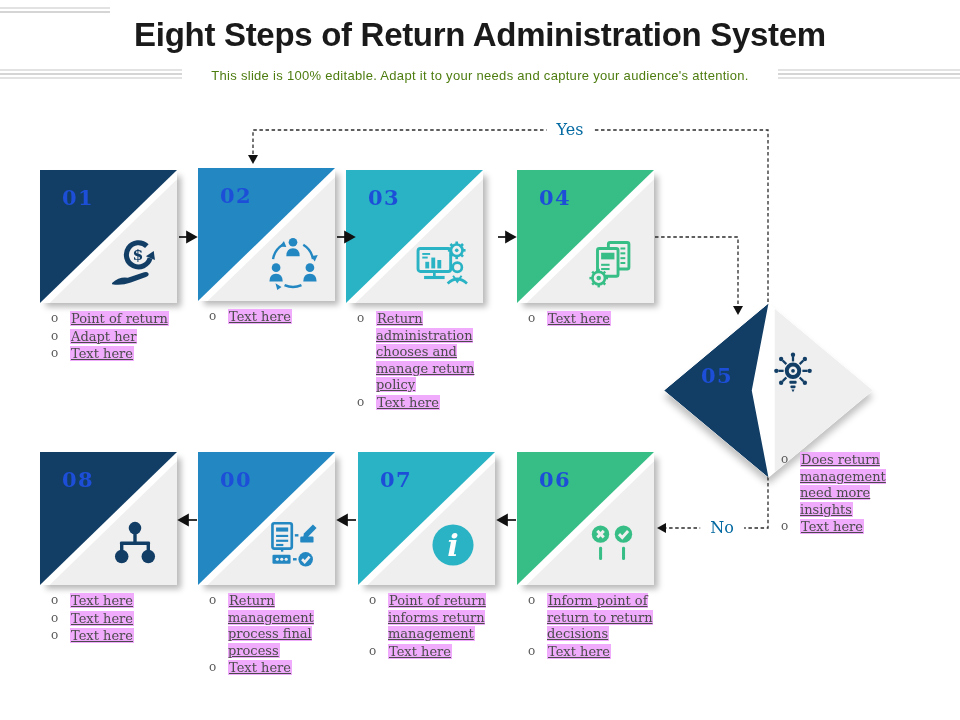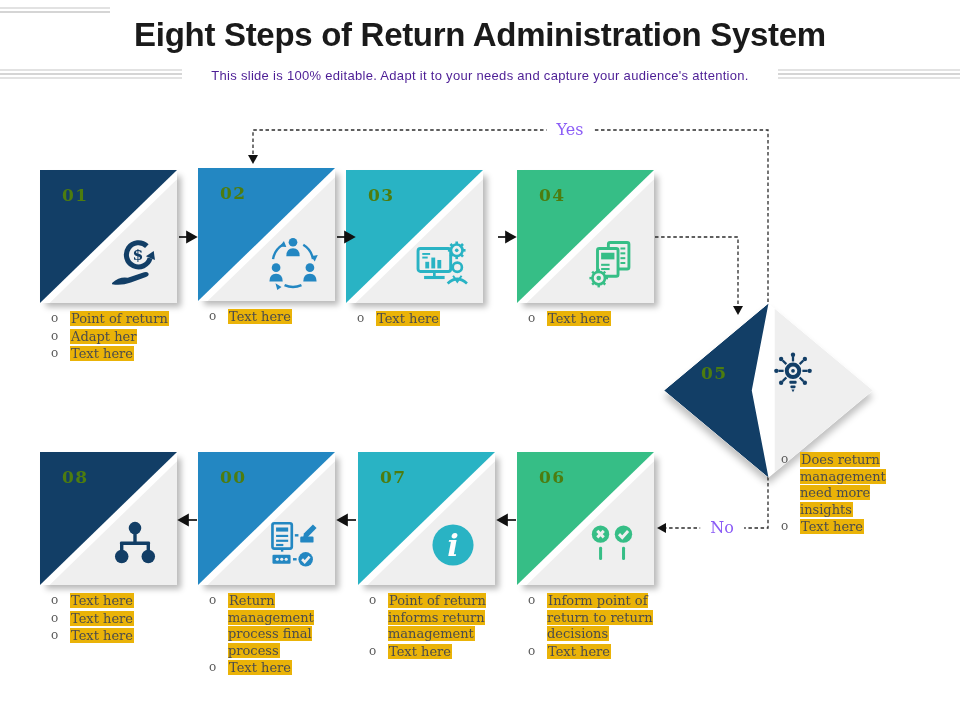--- a/index.html
+++ b/index.html
@@ -8,56 +8,56 @@
     position:relative; width:960px; height:720px; background:#ffffff;
     font-family:"Liberation Sans", sans-serif; overflow:hidden;
   }
   
   .title {
     position:absolute; top:16px; left:0; width:100%; text-align:center;
     font-size:33px; font-weight:700; color:#1a1a1a; letter-spacing:-0.3px;
   }
   .subtitle {
     position:absolute; top:68px; left:0; width:100%; text-align:center;
-    font-size:13px; color:#4c1d95; letter-spacing:0.3px;
+    font-size:13px; color:#4d7c0f; letter-spacing:0.3px;
   }
   .stripe { position:absolute; height:2px; background:#e2e2e2; }
   .stripe.dark { background:#d5d5d5; }
   
   .step { position:absolute; width:137px; }
   .sq {
     position:relative; width:137px; height:133px; background:#ffffff;
     box-shadow:5px 5px 6px -1px rgba(0,0,0,0.28);
   }
   .gray-tri {
     position:absolute; inset:0; background:#efefef;
     clip-path:polygon(100% 7%, 100% 100%, 7% 100%);
   }
   .tri {
     position:absolute; inset:0; background:var(--c);
     clip-path:polygon(0 0, 100% 0, 0 100%);
   }
   .num {
-    position:absolute; top:15px; left:22px; color:#4d7c0f;
-    font-family:"DejaVu Serif", serif; font-weight:bold; font-size:17px;
+    position:absolute; top:15px; left:22px; color:#1d4ed8;
+    font-family:"DejaVu Serif", serif; font-weight:bold; font-size:21px;
     letter-spacing:1.5px; z-index:3;
   }
   .icon { position:absolute; z-index:2; color:var(--c); }
   .sq .icon { right:13px; bottom:11px; width:58px; height:58px; }
   .icon svg { width:100%; height:100%; display:block; }
   
   .bullets {
     list-style:none; position:absolute; top:141px; left:8px; width:129px;
     font-family:"DejaVu Serif", serif; font-size:13px; line-height:16.5px; color:#4c4c4c;
   }
   .bullets li { position:relative; padding-left:22px; margin-bottom:1px; }
   .bullets li::before {
     content:"o"; position:absolute; left:3px; top:-1px; font-size:12px; color:#5a5a5a;
   }
-  .bullets li span { background:#eab308; padding:0 1px; }
+  .bullets li span { background:#f0abfc; padding:0 1px;text-decoration:underline; }
   
   .p01 { left:40px;  top:170px; --c:#123e66; }
   .p02 { left:198px; top:168px; --c:#2387c2; }
   .p03 { left:346px; top:170px;border-radius:15px; --c:#29b3c4; }
   .p04 { left:517px; top:170px; --c:#36be86; }
   .p08 { left:40px;  top:452px; --c:#123e66; }
   .p00 { left:198px; top:452px; --c:#2387c2; }
   .p07 { left:358px; top:452px; --c:#29b3c4; }
   .p06 { left:517px; top:452px; --c:#36be86; }
   
@@ -70,21 +70,21 @@
   .d-navy { position:absolute; inset:0; background:#123e66; clip-path:polygon(0% 0%, 0% 100%, 100% 100%, 42% 58%); }
   .num-05 { position:absolute; left:701px; top:363px; z-index:4; }
   .icon-05 { position:absolute; left:768px; top:350px; width:50px; height:50px; color:#123e66; z-index:4; }
   .b05 { position:absolute; top:0; left:0; }
   .b05-wrap { position:absolute; left:778px; top:452px; width:122px; height:120px; z-index:4; }
   .b05-wrap .bullets { top:0; left:0; width:122px; }
   
   .connectors { position:absolute; inset:0; z-index:1; }
   .lbl {
     position:absolute; z-index:5; transform:translate(-50%,-52%);
-    font-family:"DejaVu Serif", serif; font-size:16px; color:#8b5cf6;
+    font-family:"DejaVu Serif", serif; font-size:16px; color:#0369a1;
     background:#ffffff; padding:0 10px;
   }
   .lbl-yes { left:570px; top:130px; }
   .lbl-no  { left:722px; top:528px; }
 </style>
 </head>
 <body>
 
 <div class="slide">
 
@@ -221,20 +221,21 @@
             </g>
           </g>
           <circle cx="37" cy="13.5" r="1.5" fill="currentColor"></circle>
           <circle cx="37.5" cy="27.5" r="3.8" fill="none" stroke="currentColor" stroke-width="2.2"></circle>
           <path d="M29.5 41 q8-7.5 16 0" fill="none" stroke="currentColor" stroke-width="2.2"></path>
           <path d="M34 34.5 l3.5 5 3.5-5" fill="none" stroke="currentColor" stroke-width="1.6"></path>
         </svg>
       </span>
     </div>
     <ul class="bullets">
+      <li><span>Return administration chooses and manage return policy</span></li>
       <li><span>Text here</span></li>
     </ul>
   </div>
 
   <div class="step p04">
     <div class="sq">
       <div class="gray-tri"></div>
       <div class="tri"></div>
       <div class="num">04</div>
       <span class="icon">

